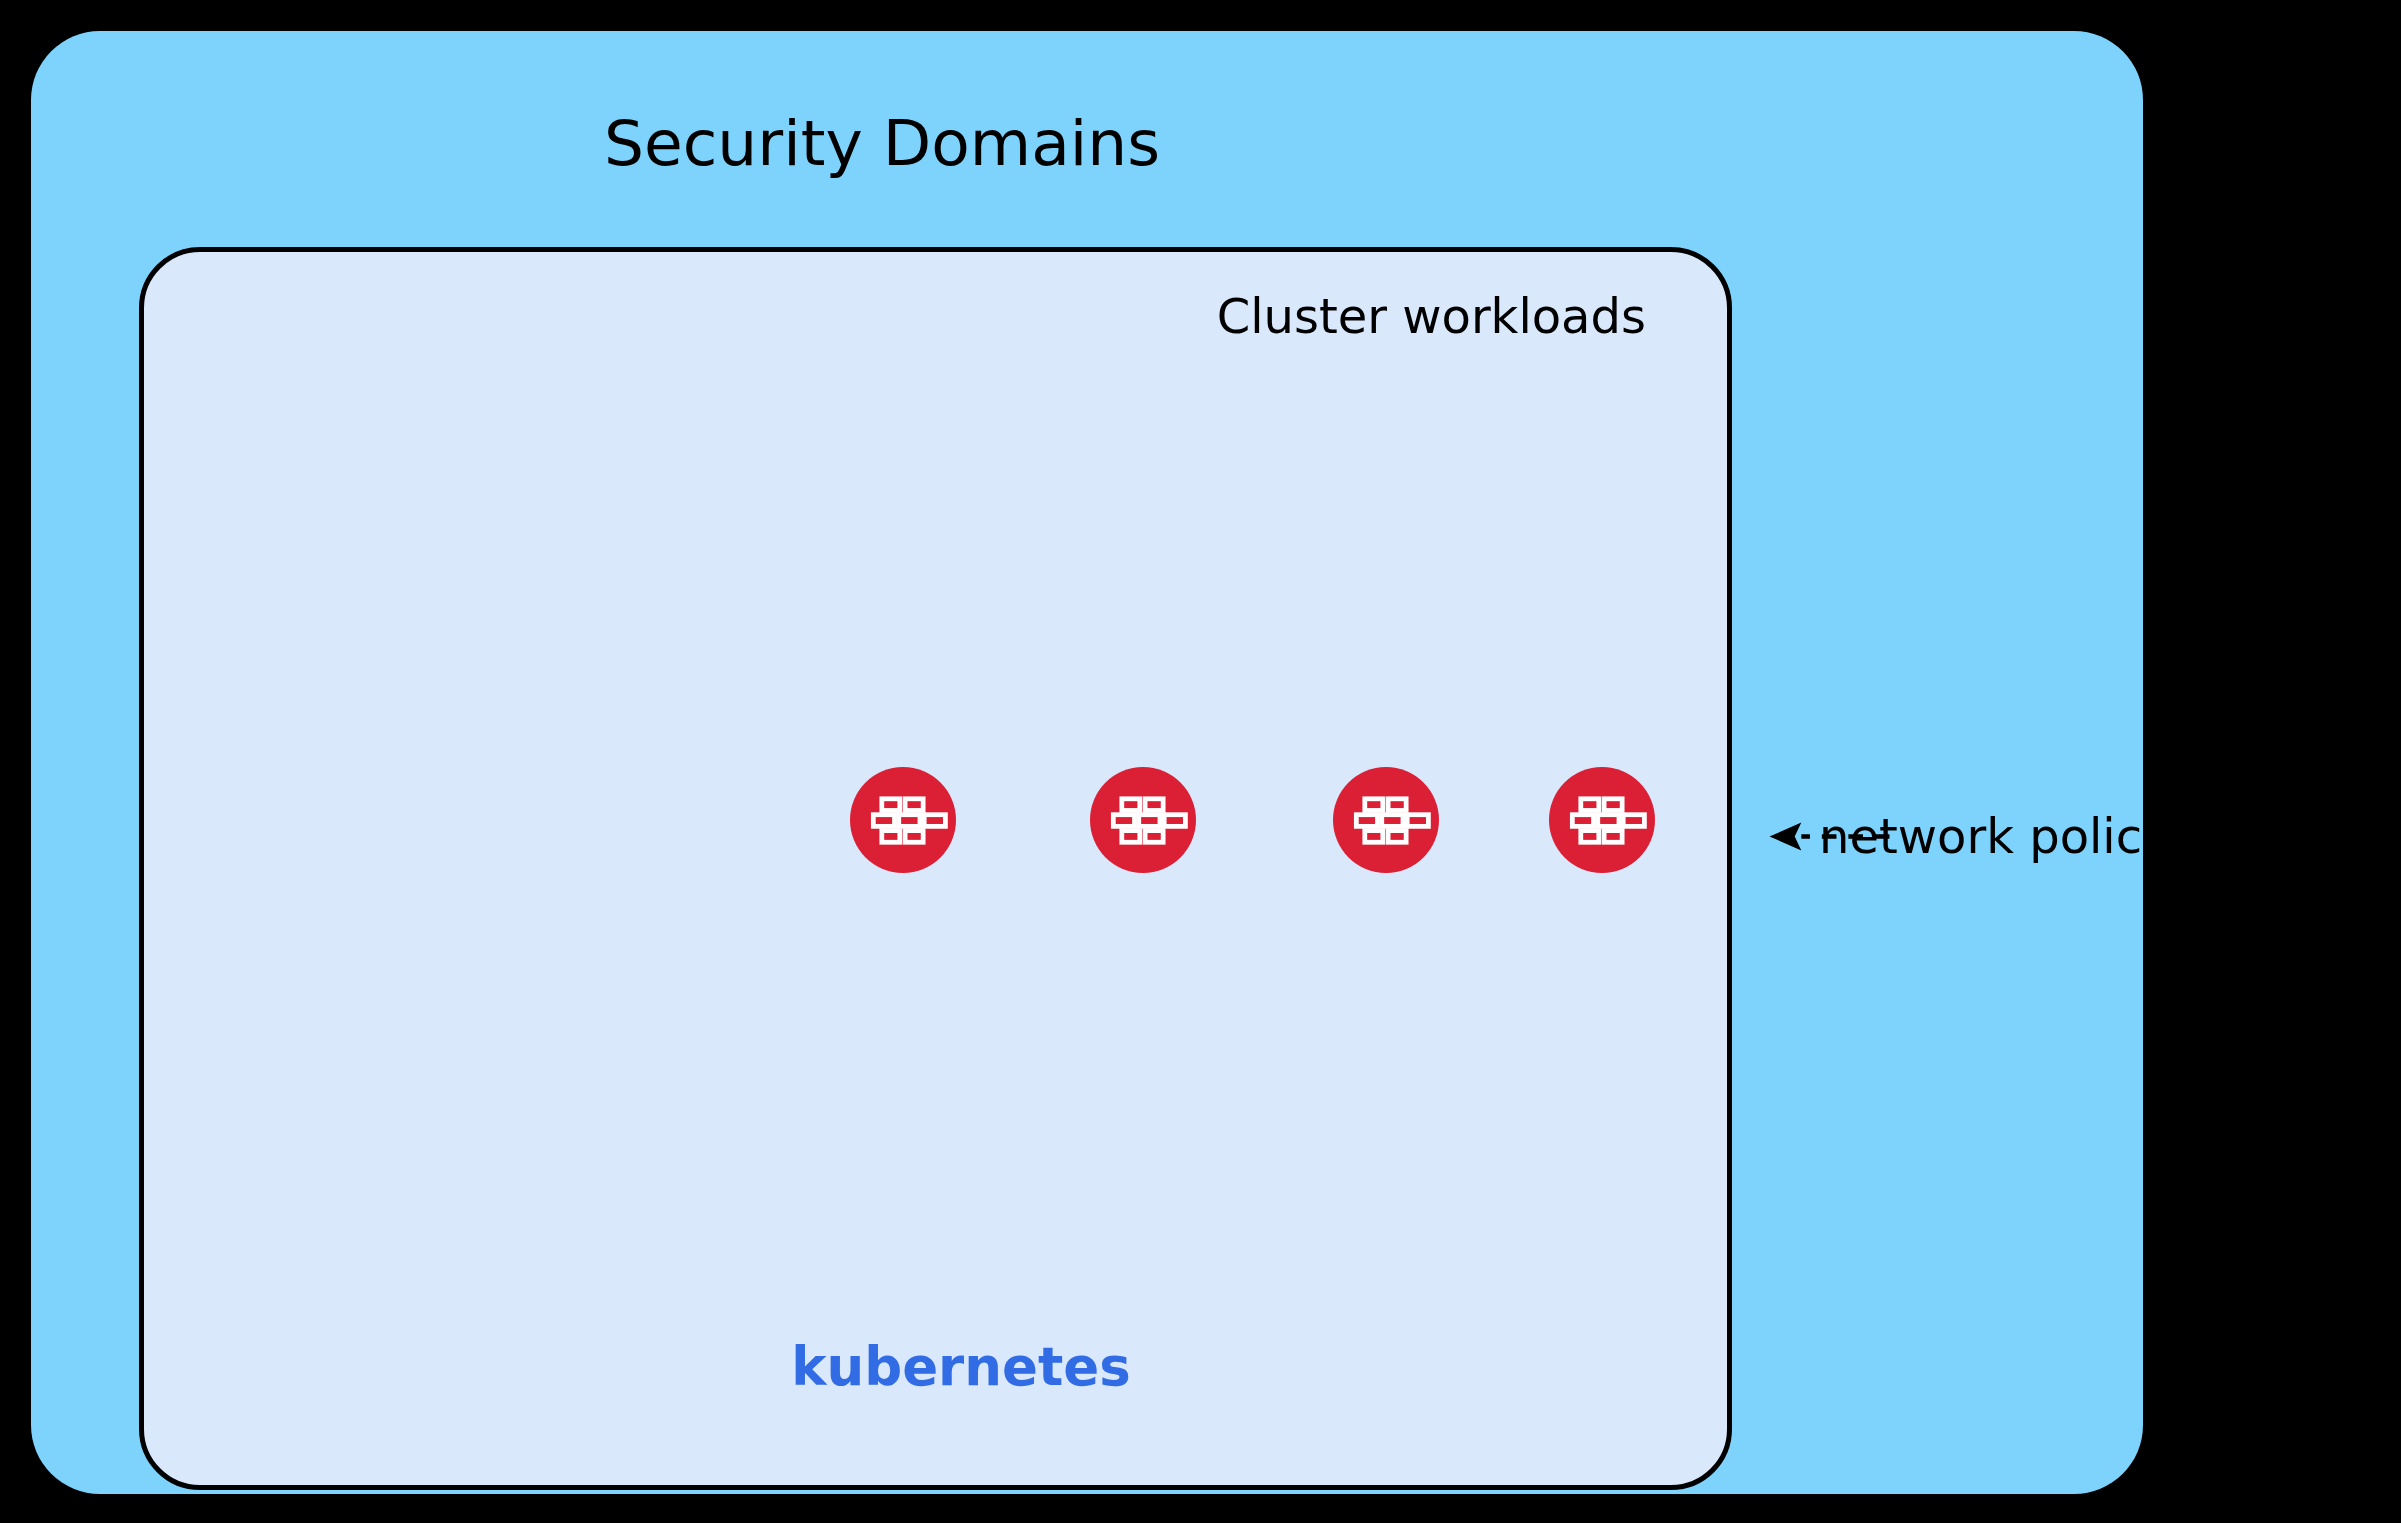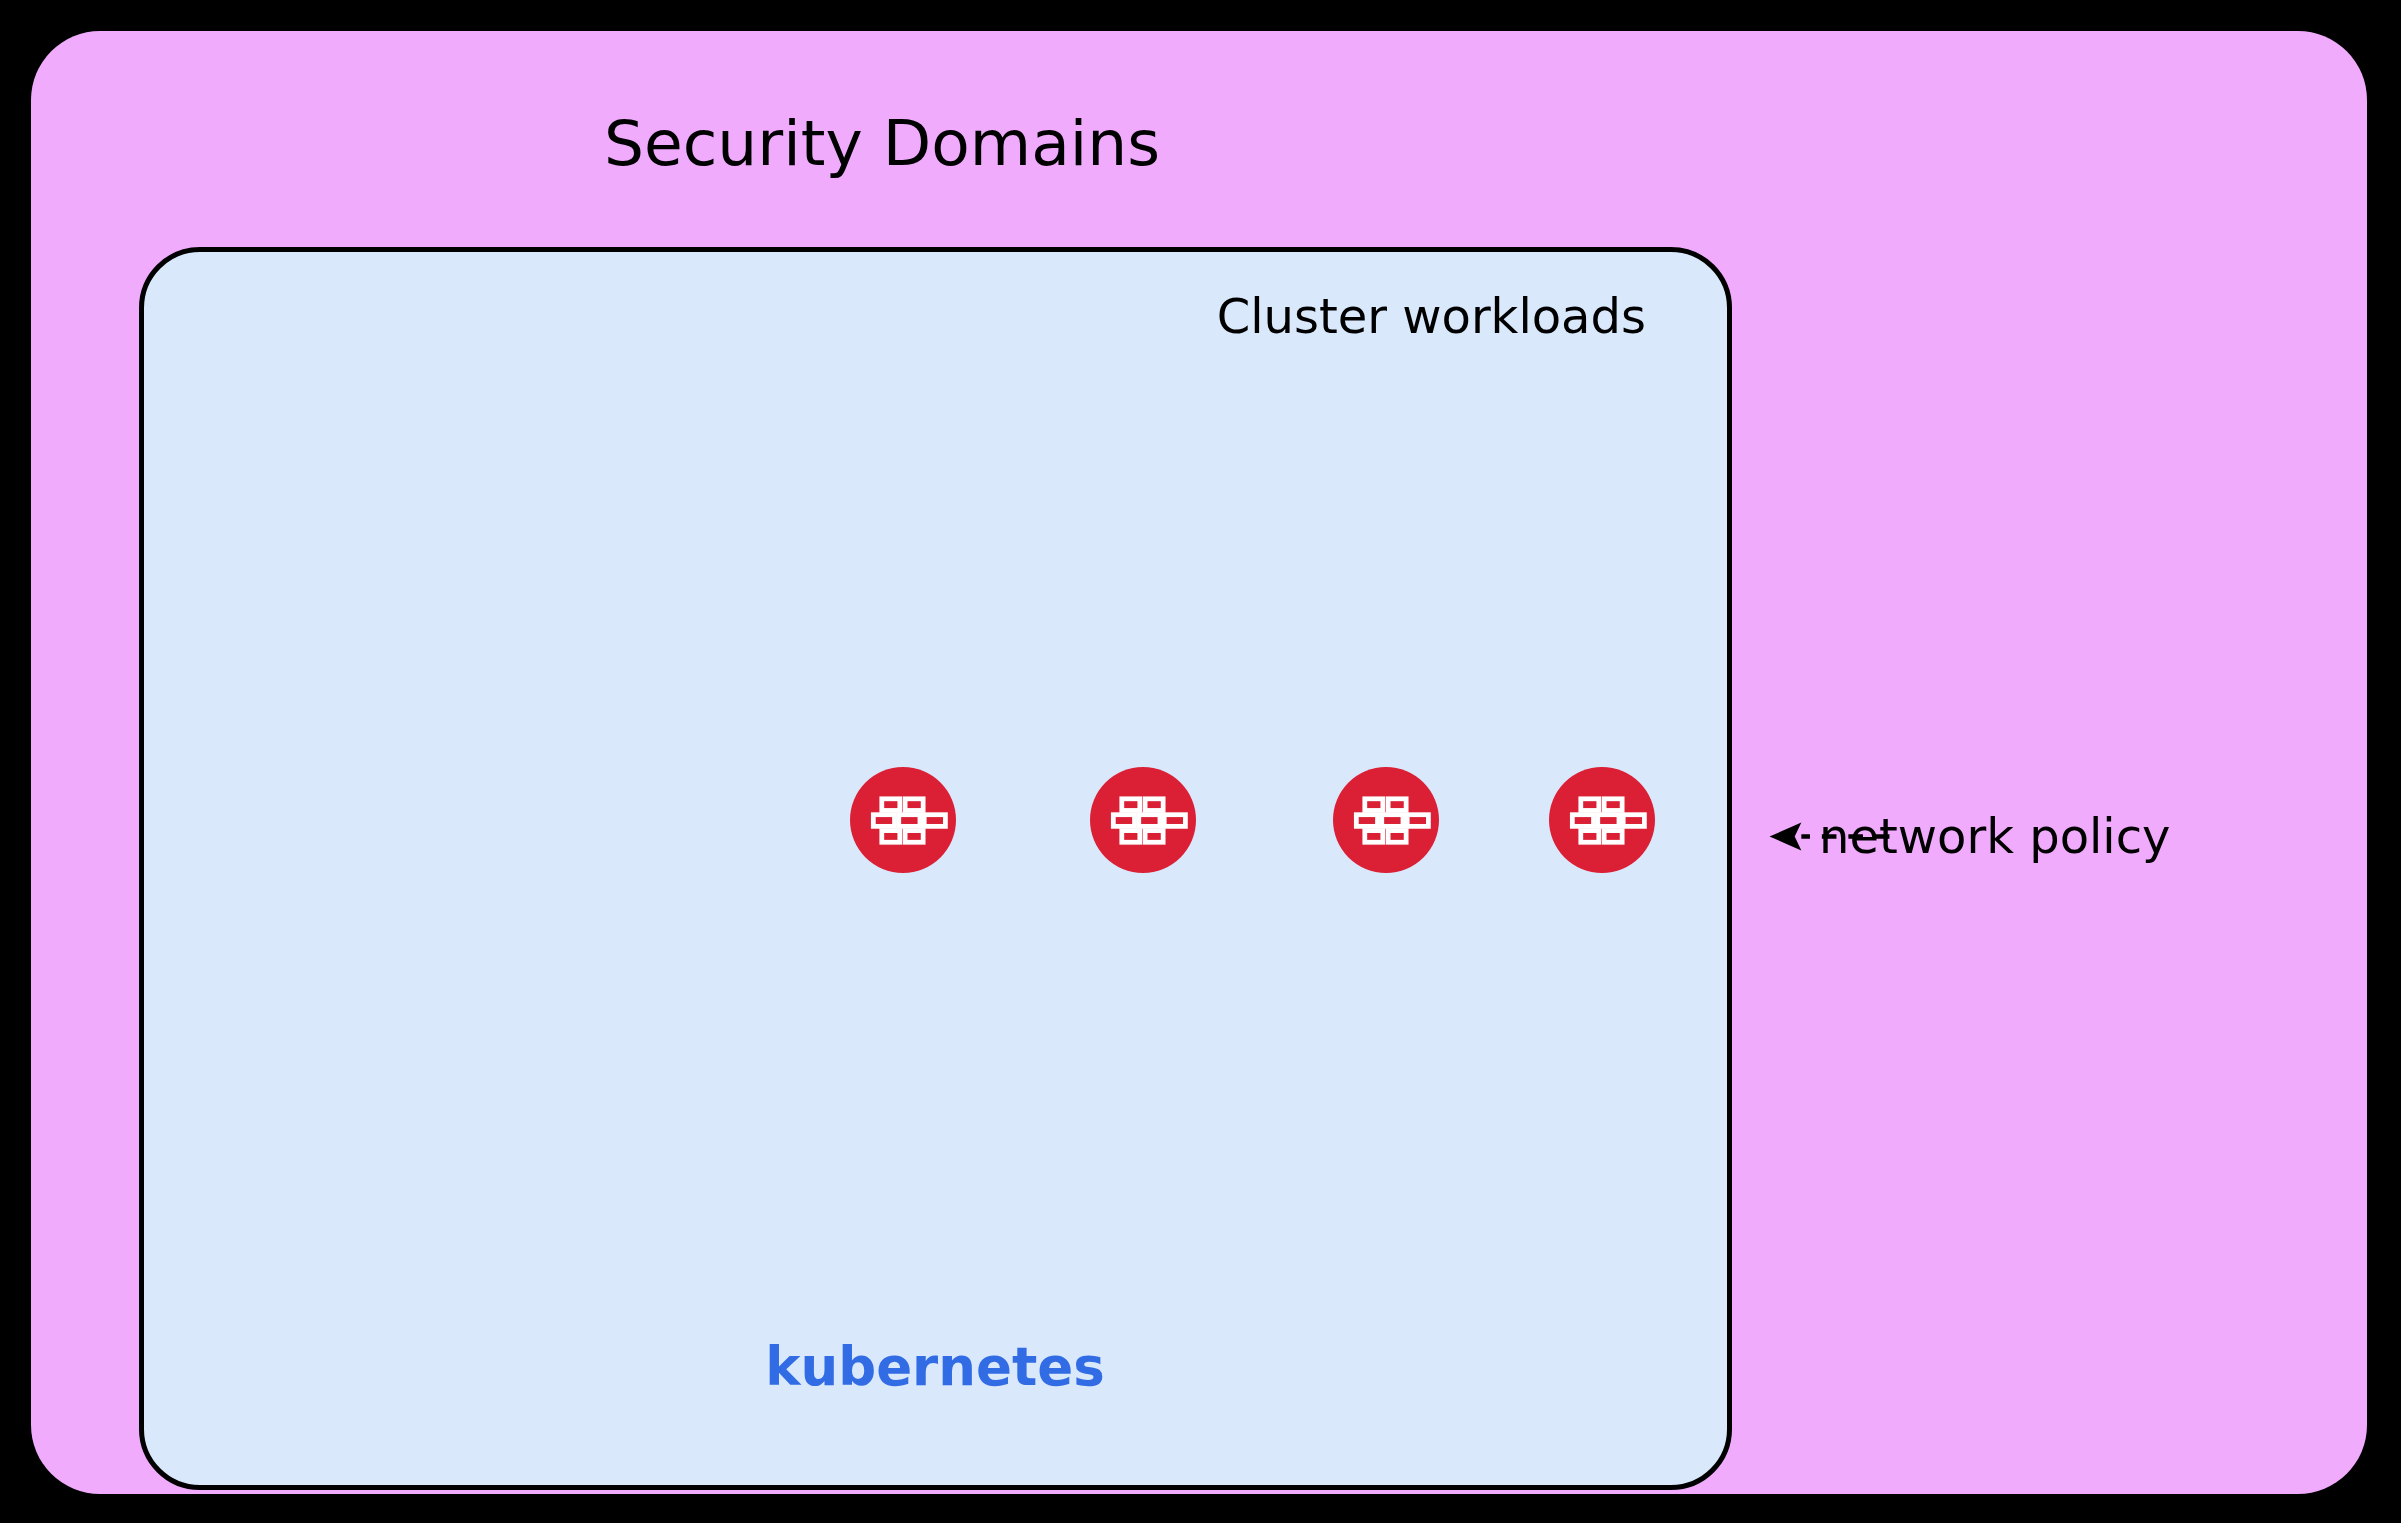--- a/index.html
+++ b/index.html
@@ -14,23 +14,23 @@
     background: #000000;
     overflow: hidden;
     font-family: "DejaVu Sans", "Liberation Sans", sans-serif;
   }
 
   
   #outer-panel {
     position: absolute;
     left: 31px;
     top: 31px;
-    width: 2336px;
+    width: 2112px;
     height: 1463px;
-    background: #f0abfc;
+    background: #7dd3fc;
     border-radius: 69px;
   }
 
   
   .domain-box {
     position: absolute;
     box-sizing: border-box;
     text-decoration: underline;
   }
 
@@ -124,20 +124,21 @@
     position: absolute;
     left: 0;
     top: 1088px;
     width: 1582px;
     text-align: center;
     color: #326CE5;
     font-size: 53px;
     font-weight: bold;
     line-height: 1;
     white-space: nowrap;
+    padding-left: 26px;
   }
 
   
   .firewall-icon {
     position: absolute;
     width: 106px;
     height: 106px;
     border-radius: 50%;
     background: #DB1F34;
     transform: translate(-50%, -50%);

